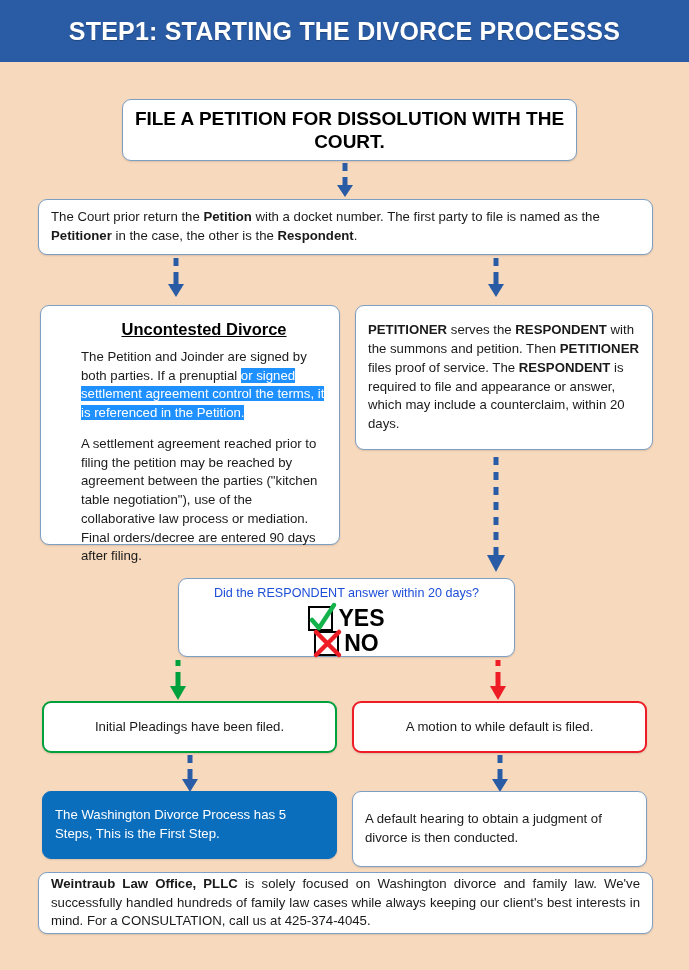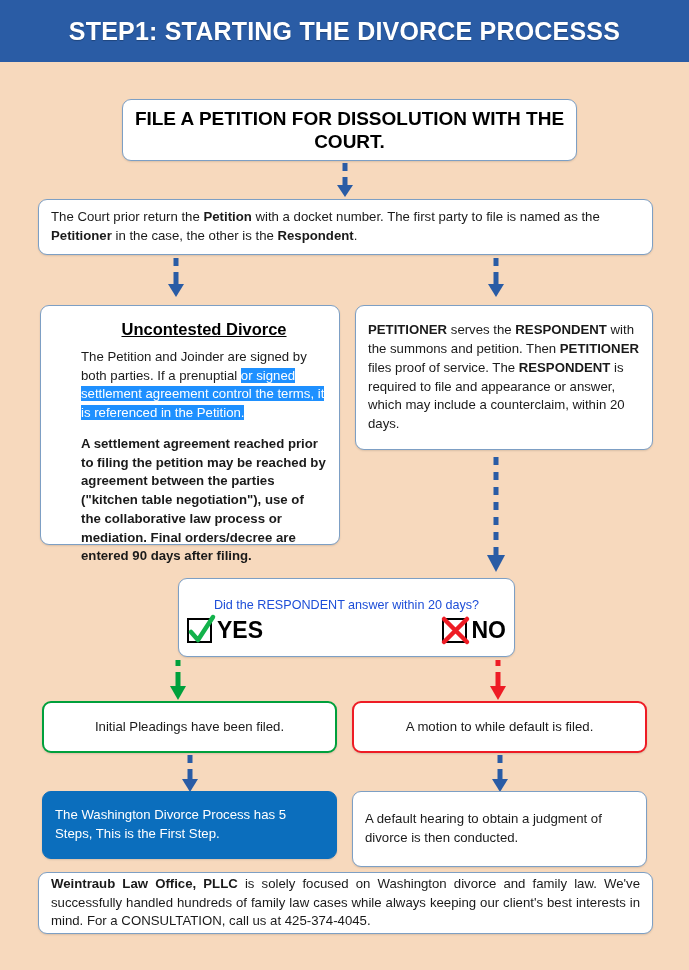--- a/index.html
+++ b/index.html
@@ -64,21 +64,21 @@
     padding: 0 10px;
   }
   .body {
     font-size: 13.2px;
     color: #1a1a1a;
     line-height: 1.42;
     padding: 0 12px;
   }
   .body.center { text-align: center; }
   .body.justify { text-align: justify; }
-  .body p + p { margin-top: 12px; font-weight: bold; }
+  .body p + p { margin-top: 12px; }
   .body b { font-weight: bold; }
 
   .sub-head {
     font-size: 16.5px;
     font-weight: bold;
     color: #000000;
     text-align: center;
     text-decoration: underline;
     margin-bottom: 9px;
   }
@@ -92,23 +92,24 @@
 
   
   .decision-q {
     font-size: 12.6px;
     color: #1d4ed8;
     text-align: center;
     margin-bottom: 6px;
   }
   .decision-row {
     display: flex;
-    justify-content: space-between;
+    justify-content: center;
     align-items: center;
-    padding: 0 8px;
+    padding: 0 42px;
+    flex-direction: column;
   }
   .choice {
     display: flex;
     align-items: center;
     gap: 5px;
   }
   .choice-label {
     font-size: 23px;
     font-weight: bold;
     color: #000000;

